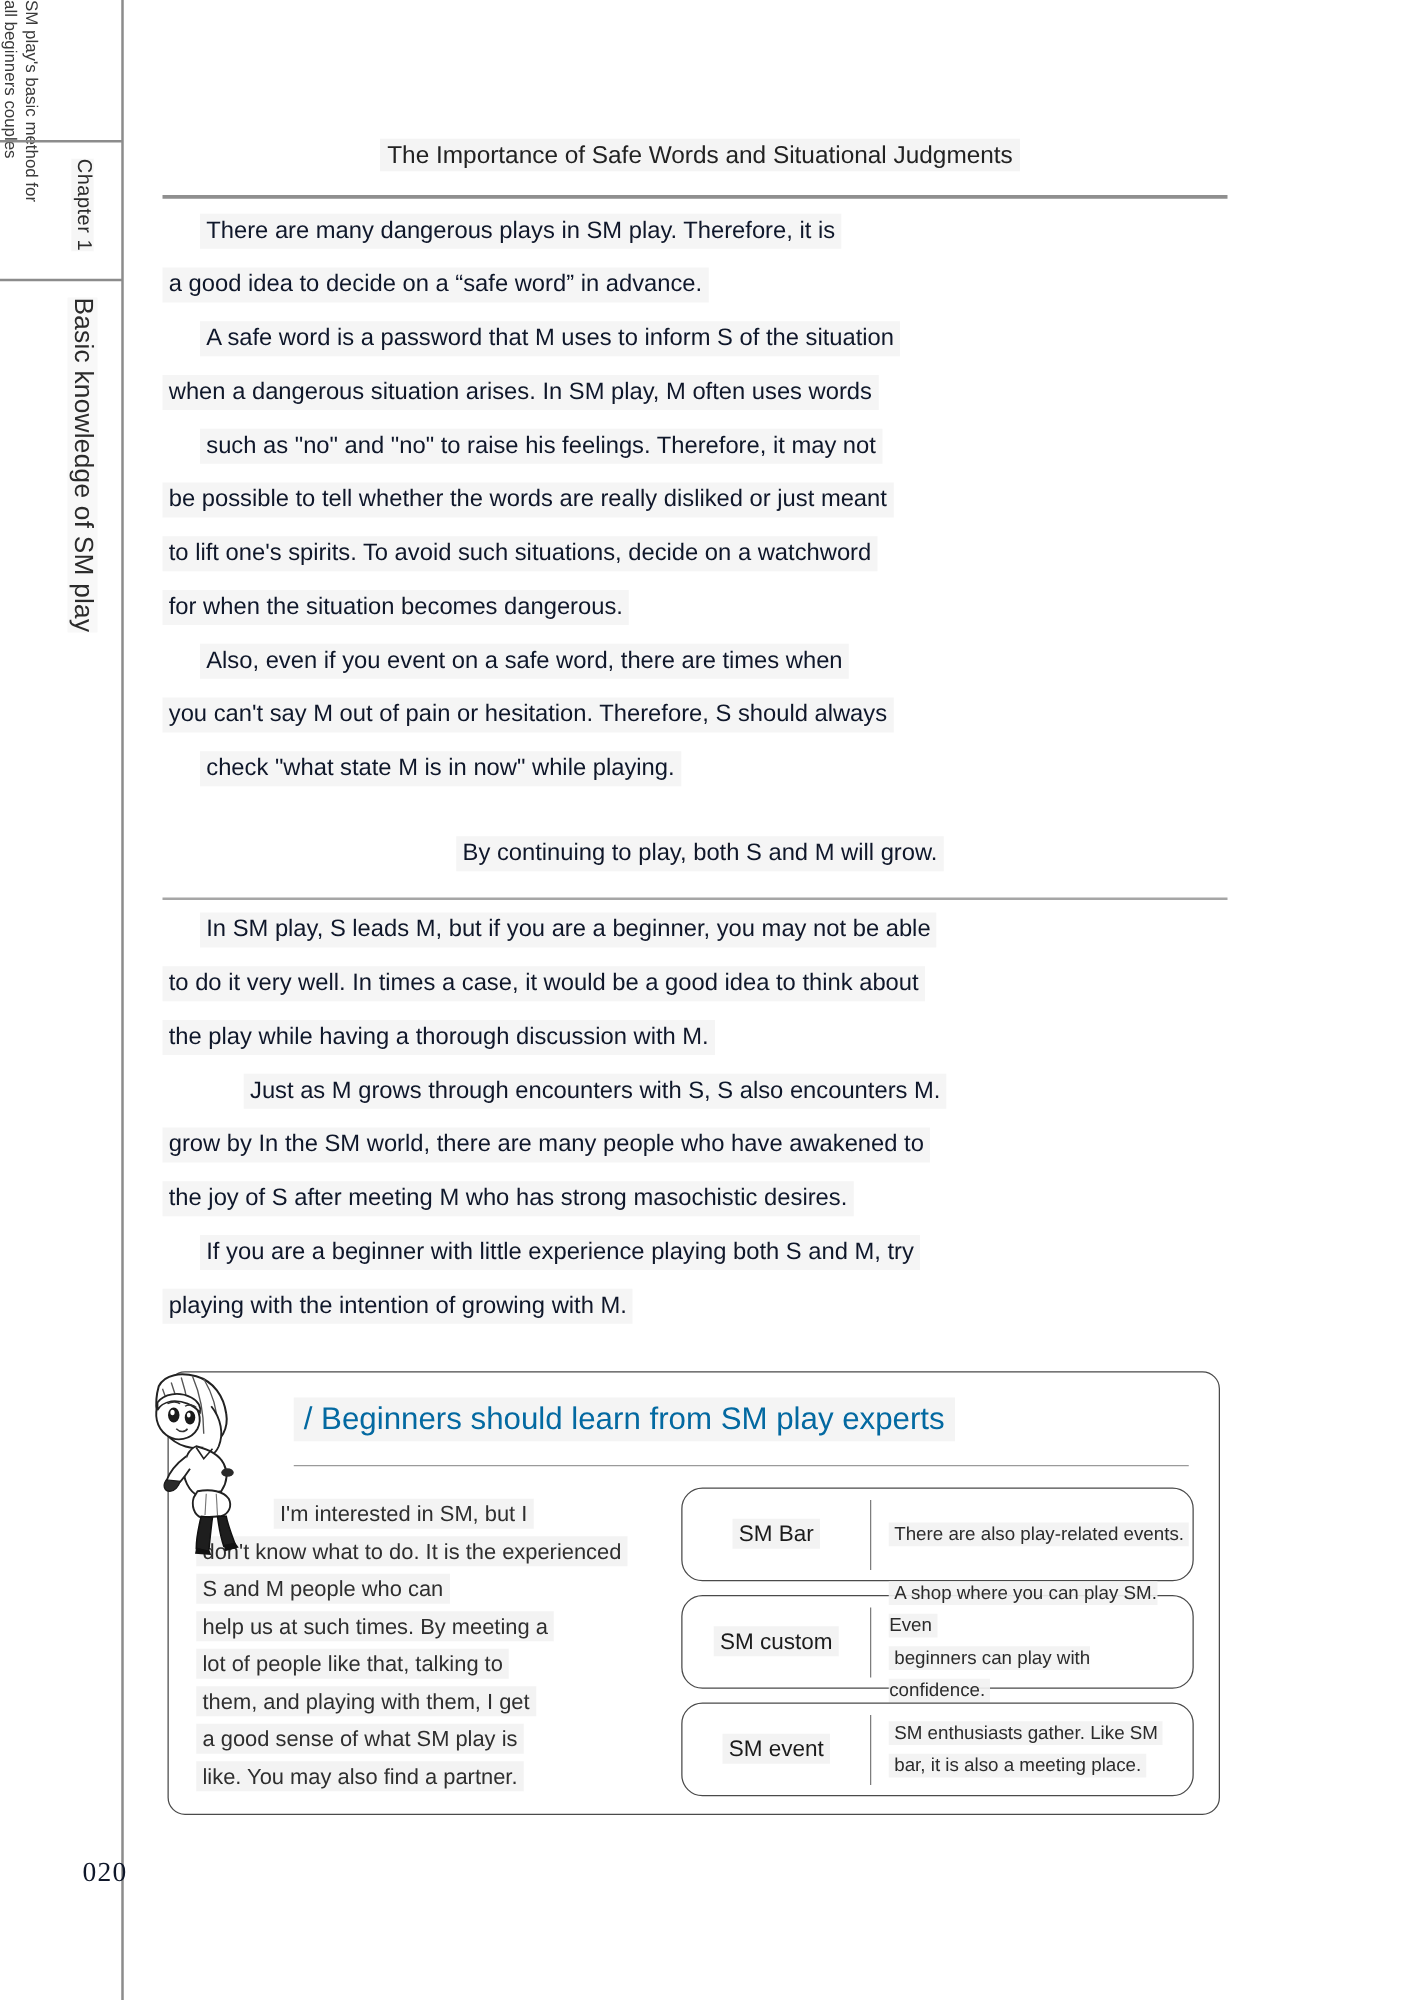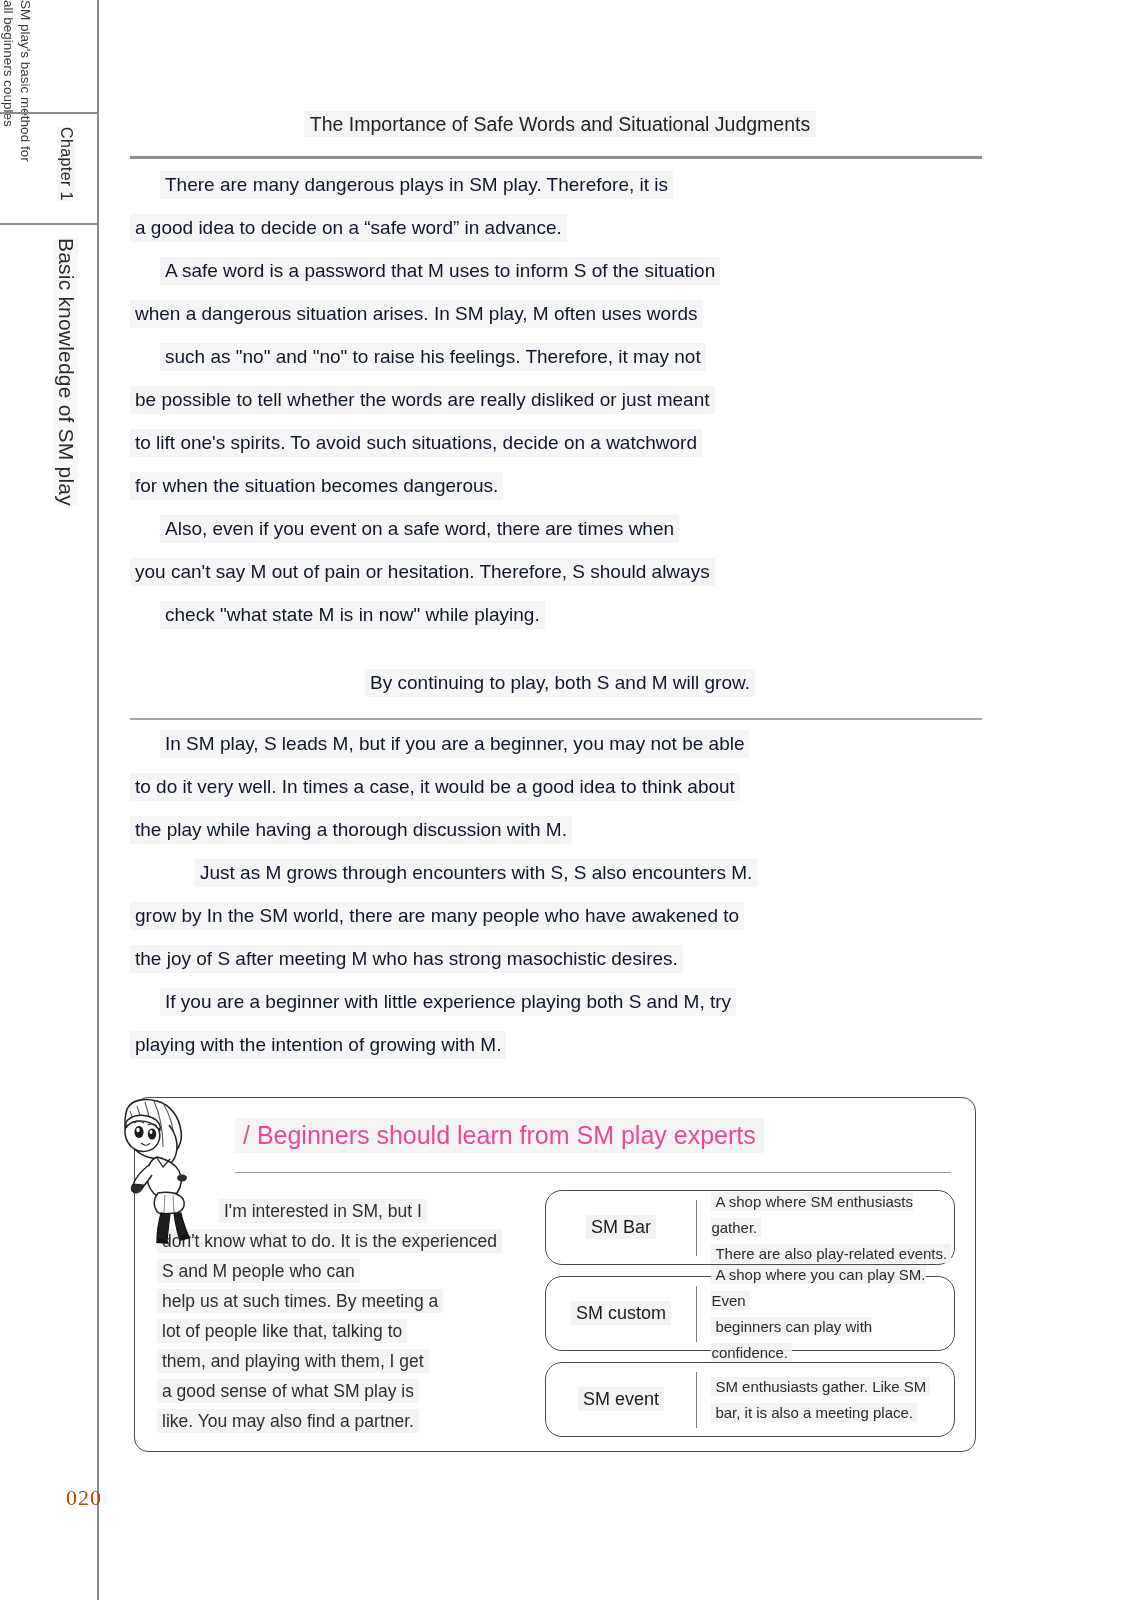--- a/index.html
+++ b/index.html
@@ -118,21 +118,21 @@
     left: 134px; top: 1097px;
     width: 842px; height: 355px;
     border: 1.6px solid #4a4a4a;
     border-radius: 14px;
     background: #ffffff;
   }
   #panel-heading {
     position: absolute;
     left: 100px; top: 20px;
     font-size: 25px;
-    color: #ec4899;
+    color: #0369a1;
     white-space: nowrap;
     background: rgba(242,242,242,0.85);
     padding: 3px 8px;
   }
   #panel-divider {
     position: absolute;
     left: 100px; top: 74px;
     width: 716px; height: 1.4px;
     background: #9a9a9a;
   }
@@ -207,21 +207,21 @@
     padding: 1px 4px;
   }
 
   
   #page-number {
     position: absolute;
     left: 66px; top: 1485px;
     font-family: "Liberation Serif", serif;
     font-size: 22px;
     letter-spacing: 1px;
-    color: #c2410c;
+    color: #0f172a;
   }
 </style>
 </head>
 <body>
 
 <div id="chapter-rail">
   <div id="rail-vline"></div>
   <div class="rail-div" id="rail-div-top"></div>
   <div class="rail-div" id="rail-div-mid"></div>
 
@@ -335,21 +335,20 @@
     <div class="quoteline"><span>a good sense of what SM play is</span></div>
     <div class="quoteline"><span>like. You may also find a partner.</span></div>
   </div>
 
   <div id="term-rows">
 
     <div class="term-row">
       <div class="term-name"><span>SM Bar</span></div>
       <div class="term-sep"></div>
       <div class="term-desc">
-        <div class="dl"><span>A shop where SM enthusiasts gather.</span></div>
         <div class="dl"><span>There are also play-related events.</span></div>
       </div>
     </div>
 
     <div class="term-row">
       <div class="term-name"><span>SM custom</span></div>
       <div class="term-sep"></div>
       <div class="term-desc">
         <div class="dl"><span>A shop where you can play SM. Even</span></div>
         <div class="dl"><span>beginners can play with confidence.</span></div>

